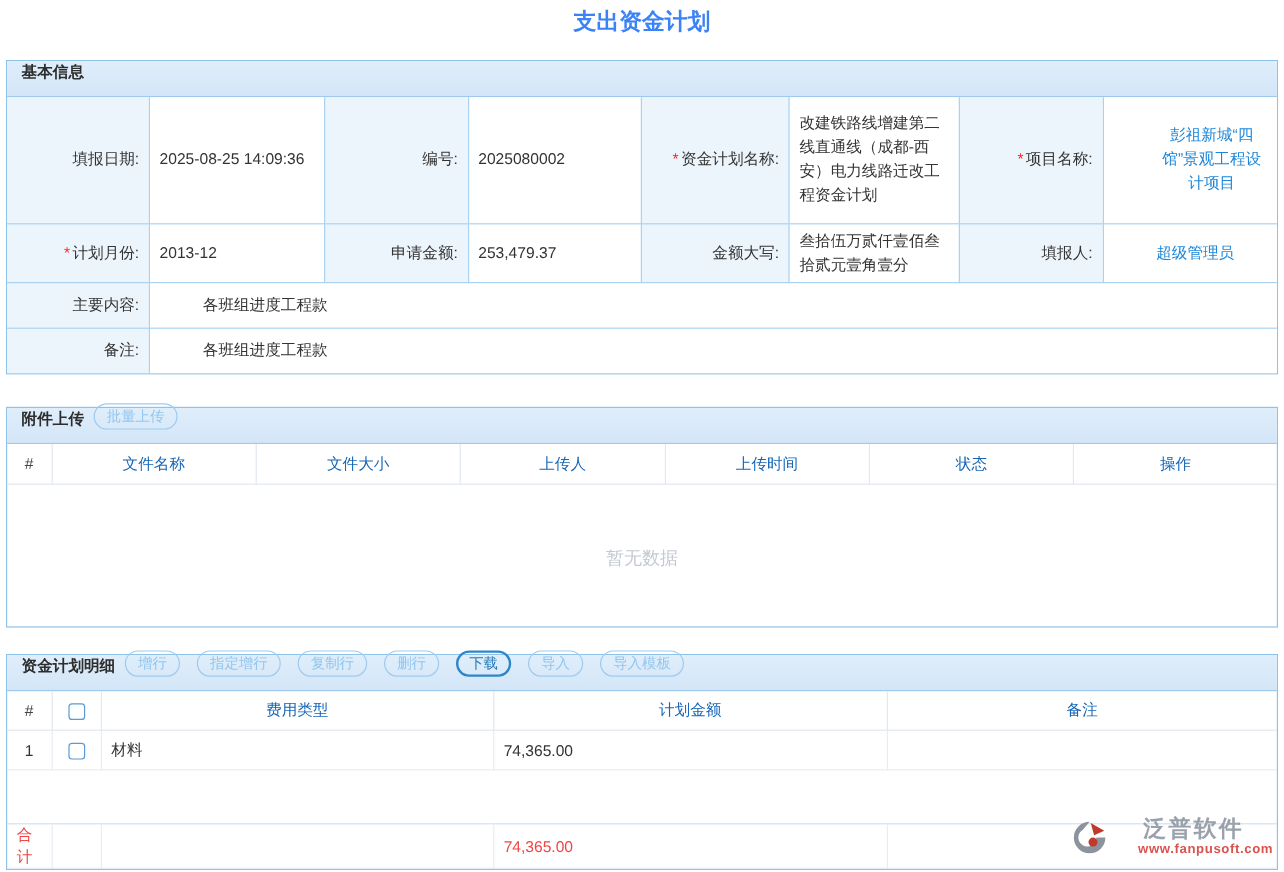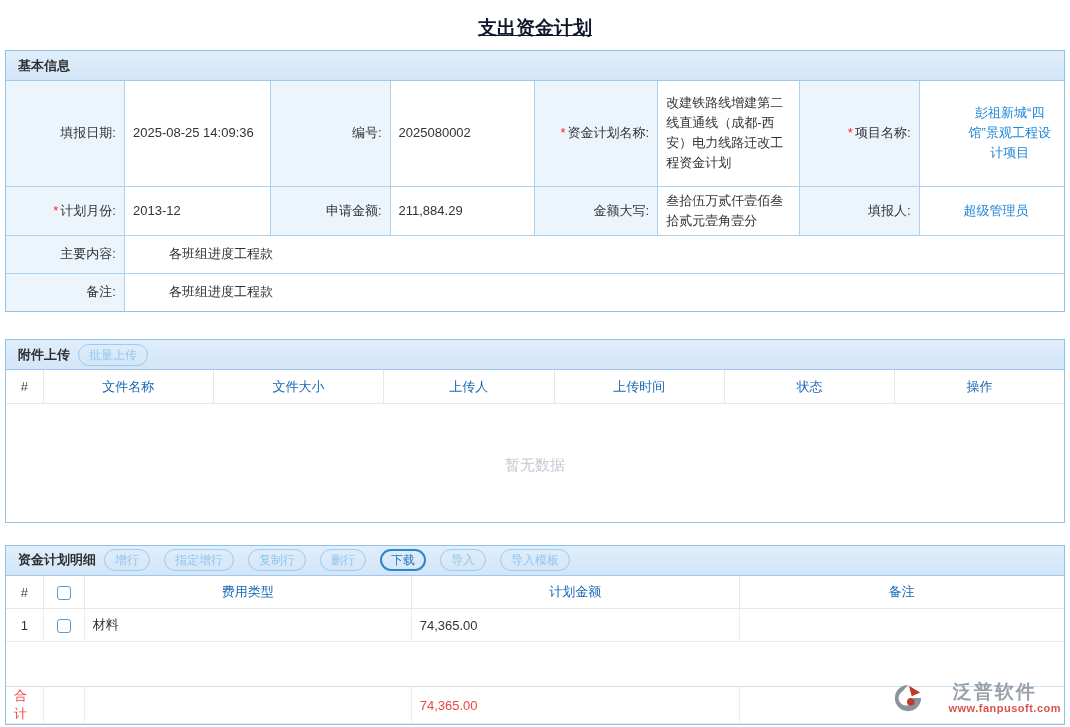--- a/index.html
+++ b/index.html
@@ -8,37 +8,36 @@
     background: #fff;
     font-family: "Liberation Sans", "DejaVu Sans", sans-serif;
     color: #333;
     overflow: hidden;
     position: relative;
   }
   .page-title {
     text-align: center;
     font-size: 19px;
     font-weight: bold;
-    color: #0f172a;
-    padding-top: 15px;
+    color: #3b82f6;
+    padding-top: 5px;
     height: 50px;
-    text-decoration: underline;
   }
   .panel {
     margin: 0 5px;
     border: 1px solid #8fc2e9;
     background: #fff;
   }
   .panel-header {
     height: 30px;
     background: linear-gradient(#e0eefb, #d3e5f7);
     border-bottom: 1px solid #9fc9ec;
     display: flex;
-    align-items: center;
-    padding: 1px 12px;
+    align-items: flex-end;
+    padding: 11px 12px;
     font-size: 13px;
     font-weight: bold;
     color: #2d2d2d;
   }
   .panel-header .btn { margin-left: 8px; font-weight: normal; }
   table { width: 100%; border-collapse: collapse; table-layout: fixed; font-size: 13px; }
 
   
   .form-table td {
     border: 1px solid #abd3f1;
@@ -179,21 +178,21 @@
       <td class="value-cell">2025080002</td>
       <td class="label-cell"><span class="req">*</span><span>资金计划名称:</span></td>
       <td class="value-cell">改建铁路线增建第二线直通线（成都-西安）电力线路迁改工程资金计划</td>
       <td class="label-cell"><span class="req">*</span><span>项目名称:</span></td>
       <td class="value-cell center"><a class="link">彭祖新城“四馆”景观工程设计项目</a></td>
     </tr>
     <tr style="height:48px">
       <td class="label-cell"><span class="req">*</span><span>计划月份:</span></td>
       <td class="value-cell">2013-12</td>
       <td class="label-cell"><span>申请金额:</span></td>
-      <td class="value-cell">211,884.29</td>
+      <td class="value-cell">253,479.37</td>
       <td class="label-cell"><span>金额大写:</span></td>
       <td class="value-cell">叁拾伍万贰仟壹佰叁拾贰元壹角壹分</td>
       <td class="label-cell"><span>填报人:</span></td>
       <td class="value-cell"><a class="link">超级管理员</a></td>
     </tr>
     <tr style="height:38px">
       <td class="label-cell"><span>主要内容:</span></td>
       <td class="value-cell" colspan="7">各班组进度工程款</td>
     </tr>
     <tr style="height:38px">

